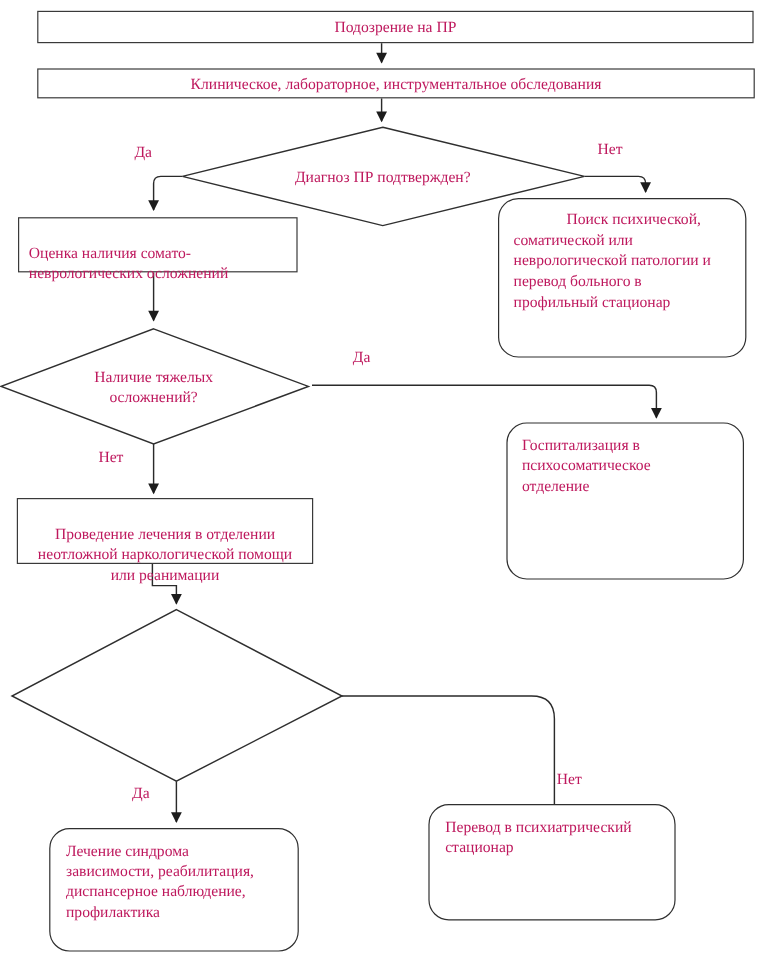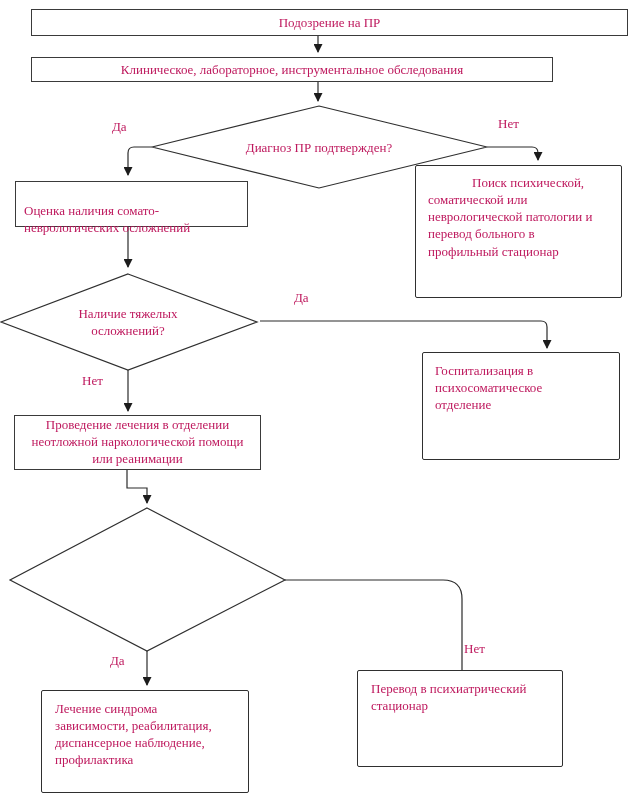--- a/index.html
+++ b/index.html
@@ -15,21 +15,21 @@
     overflow: hidden;
   }
   #wires { position: absolute; inset: 0; width: 635px; height: 801px; }
   .node {
     position: absolute;
     box-sizing: border-box;
     background: #ffffff;
     border: 1px solid #3a3a3a;
   }
   .rect-center { text-align: center; }
-  .round { border-radius: 2px; border-color: #2f2f2f; }
+  .round { border-radius: 17px; border-color: #2f2f2f; }
   .ml { white-space: pre-line; }
   .dlabel {
     position: absolute;
     text-align: center;
     white-space: pre-line;
   }
   .elabel { position: absolute; }
   .vcenter {
     display: flex;
     align-items: center;
@@ -63,36 +63,36 @@
 
     <g stroke="#2f2f2f" stroke-width="1.2" fill="#ffffff">
       <polygon points="319,106 487,147 319,188 152,147"></polygon>
       <polygon points="128,274 257,322 128,370 1,322"></polygon>
       <polygon points="147,508 285,580 147,651 10,580"></polygon>
     </g>
   </svg>
 
   <div class="node rect-center vcenter" style="left:31px; top:9px;  width:597px; height:27px;">Подозрение на ПР</div>
 
-  <div class="node rect-center vcenter" style="left:31px; top:57px; width:522px; height:25px;">Клиническое, лабораторное, инструментальное обследования</div>
+  <div class="node rect-center vcenter" style="left:31px; top:57px; width:598px; height:25px;">Клиническое, лабораторное, инструментальное обследования</div>
 
   <div class="node ml" style="left:15px; top:181px; width:233px; height:46px; padding:20px 8px;">Оценка наличия сомато-
 неврологических осложнений</div>
 
-  <div class="node rect-center ml" style="left:14px; top:415px; width:247px; height:55px; padding:0 4px;">Проведение лечения в отделении
+  <div class="node rect-center ml" style="left:14px; top:415px; width:247px; height:55px; padding:20px 4px;">Проведение лечения в отделении
 неотложной наркологической помощи
 или реанимации</div>
 
   <div class="node round ml" style="left:415px; top:165px; width:207px; height:133px; padding:8px 12px; text-indent:44px;">Поиск психической,
 соматической или
 неврологической патологии и
 перевод больного в
 профильный стационар</div>
 
-  <div class="node round ml" style="left:422px; top:352px; width:198px; height:108px; padding:9px 12px;">Госпитализация в
+  <div class="node round ml" style="left:422px; top:352px; width:198px; height:131px; padding:9px 12px;">Госпитализация в
 психосоматическое
 отделение</div>
 
   <div class="node round ml" style="left:41px; top:690px; width:208px; height:103px; padding:9px 13px;">Лечение синдрома
 зависимости, реабилитация,
 диспансерное наблюдение,
 профилактика</div>
 
   <div class="node round ml" style="left:357px; top:670px; width:206px; height:97px; padding:9px 13px;">Перевод в психиатрический
 стационар</div>

